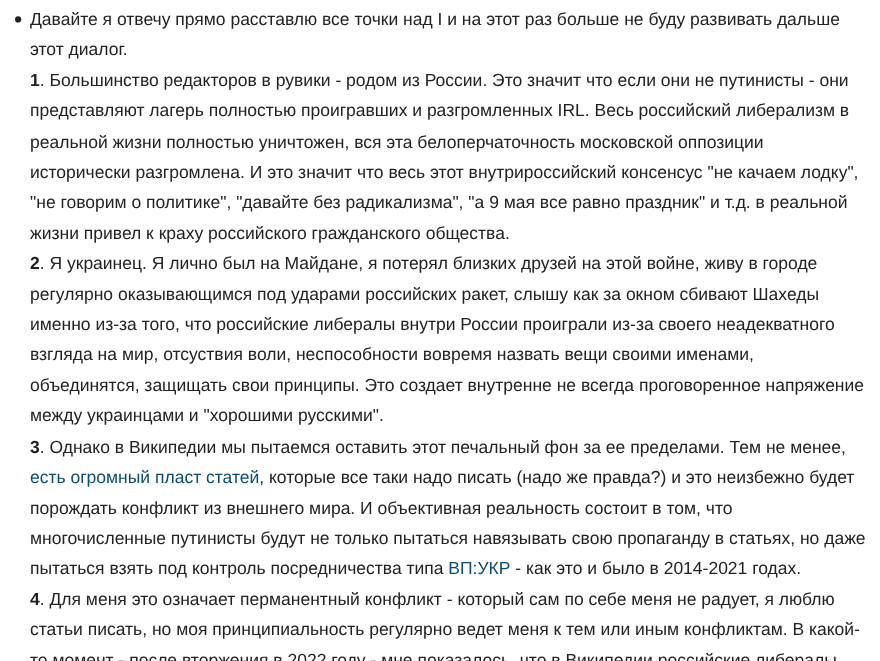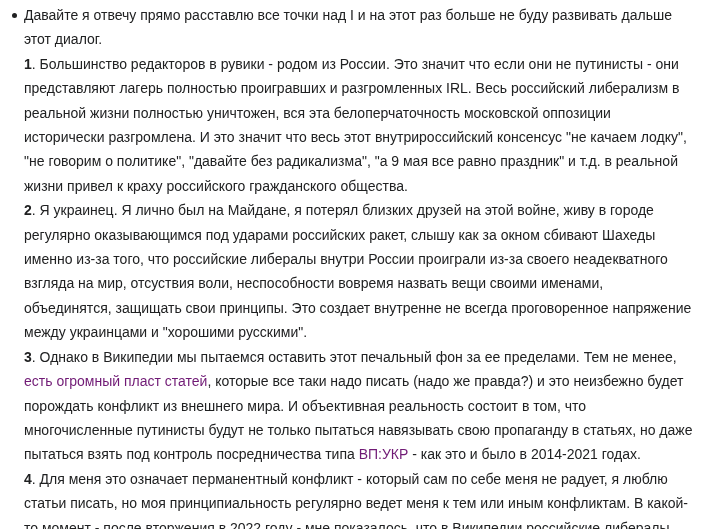--- a/index.html
+++ b/index.html
@@ -36,21 +36,21 @@
       background: #202122;
       border-radius: 50%;
     }
     .para {
       display: block;
     }
     .num {
       font-weight: bold;
     }
     a.wikilink {
-      color: #701a75;
+      color: #0c4a6e;
       text-decoration: none;
     }
   </style>
 </head>
 <body>
 
 <div class="content">
   <ul class="discussion">
     <li>
       <span class="bullet"></span>

